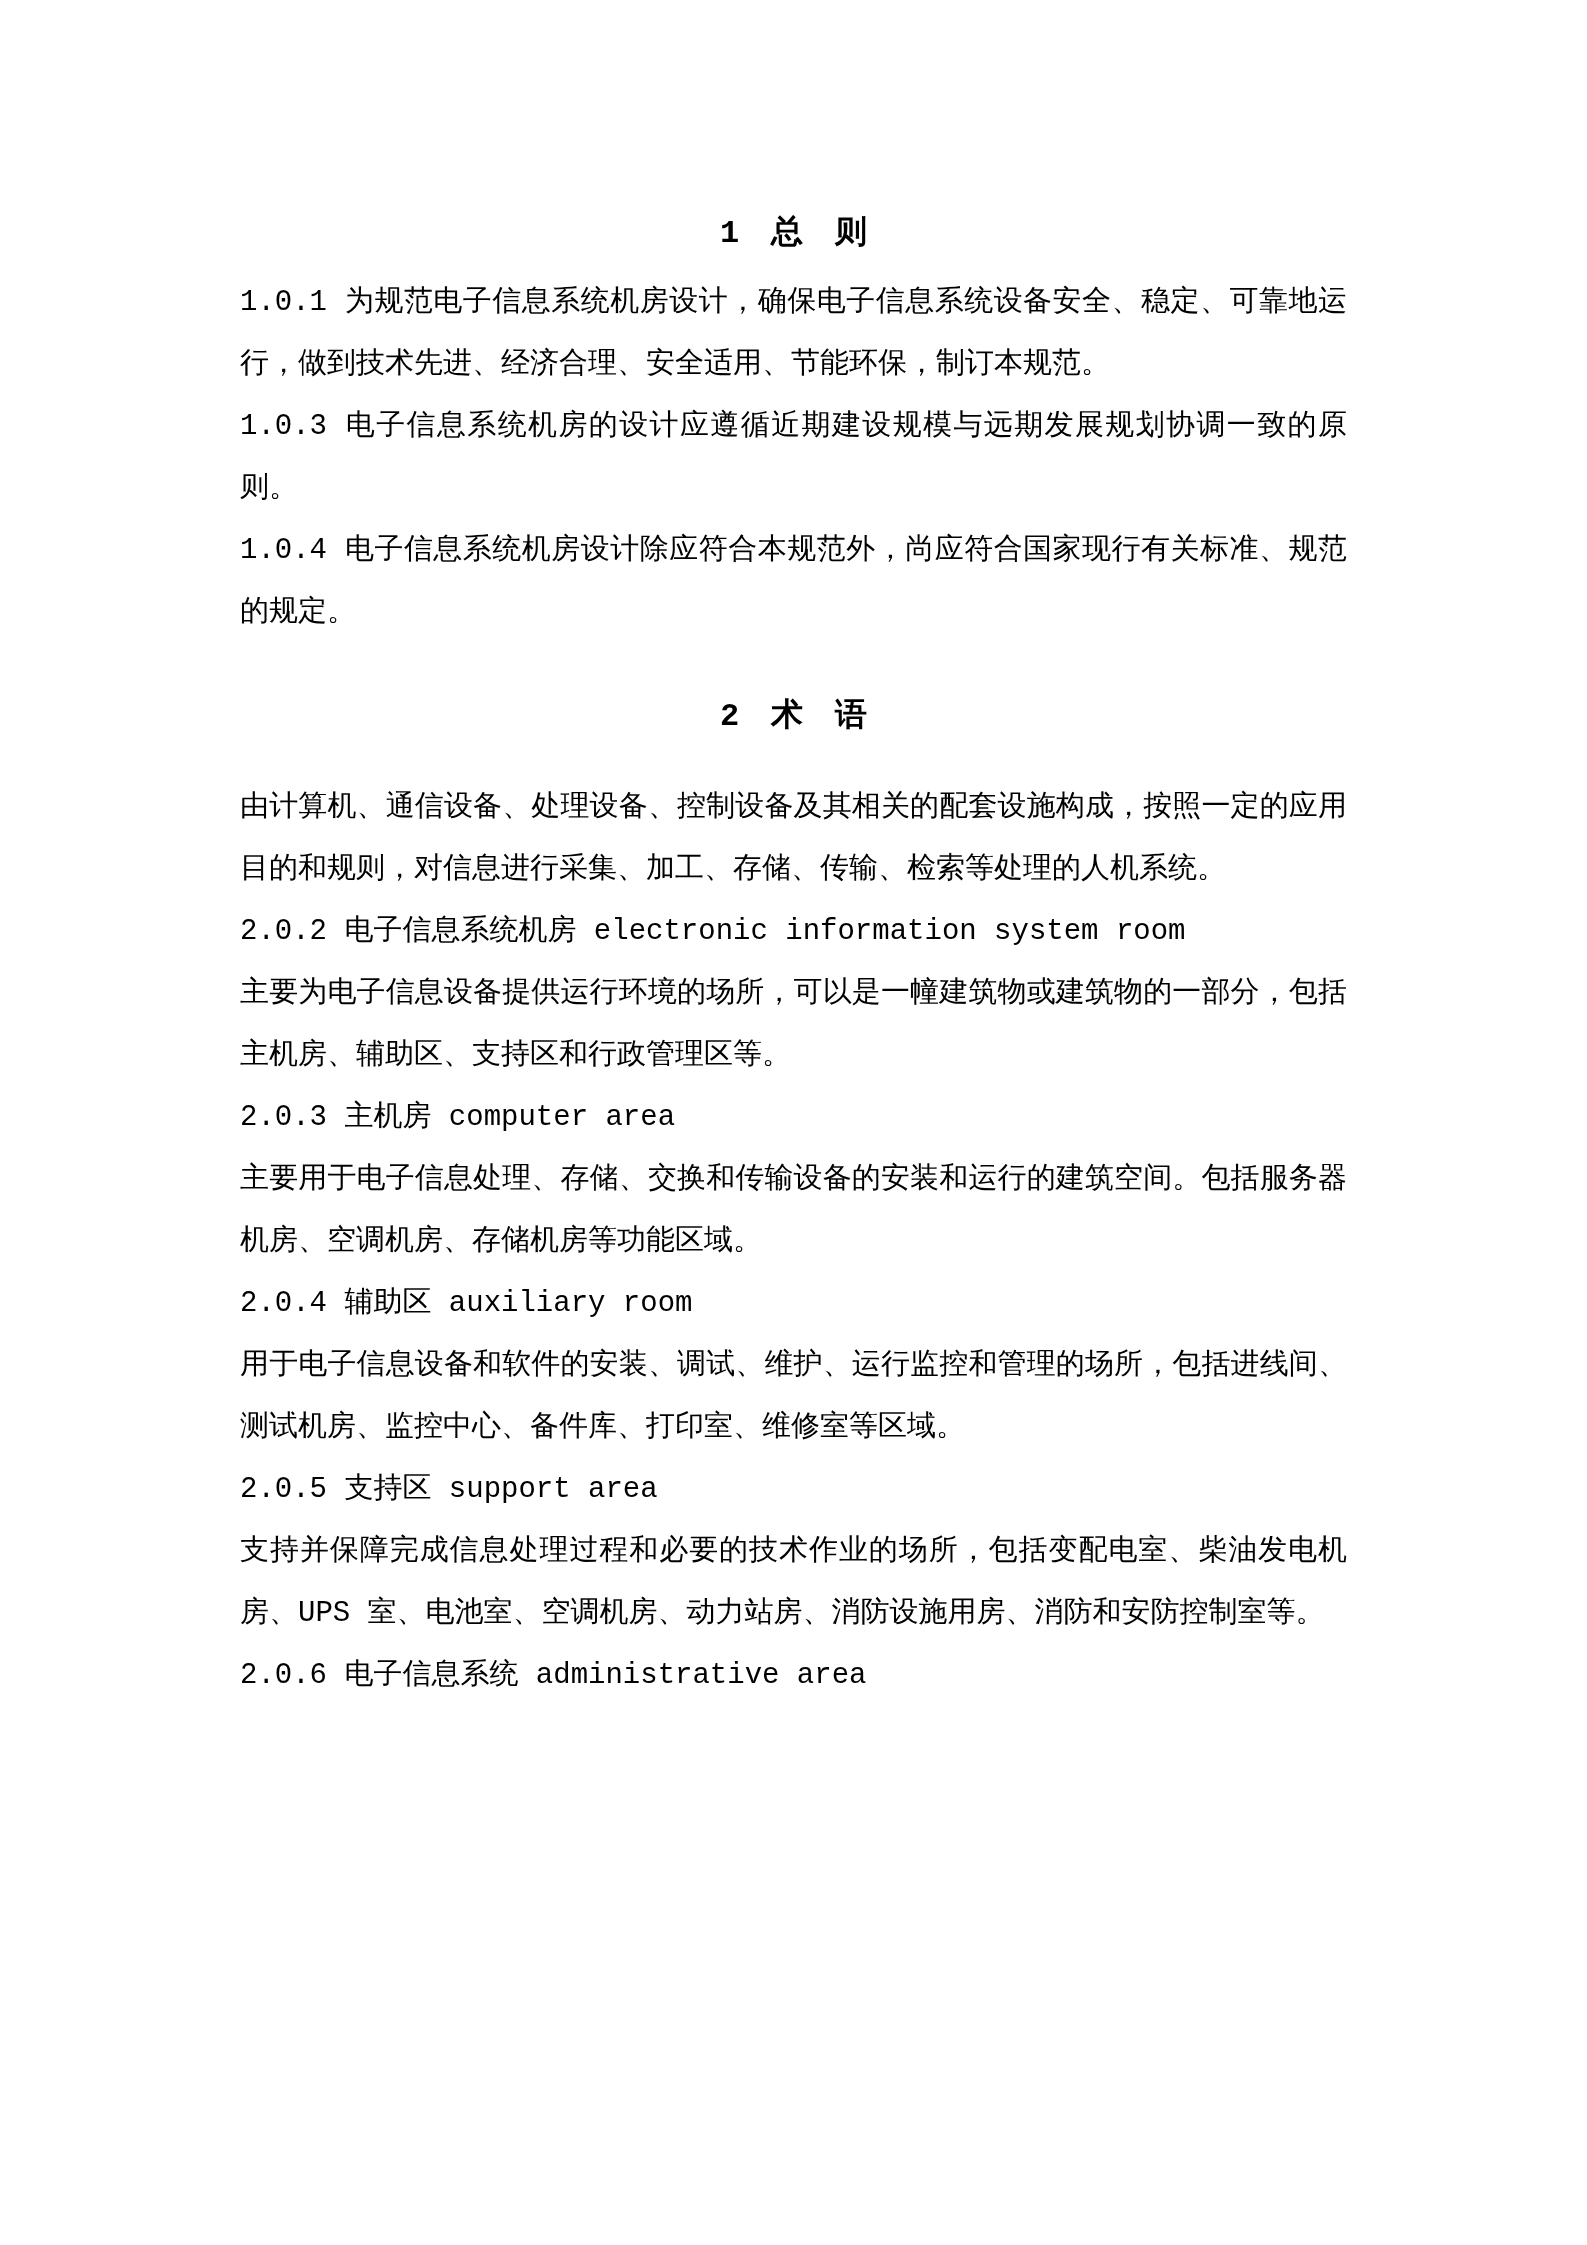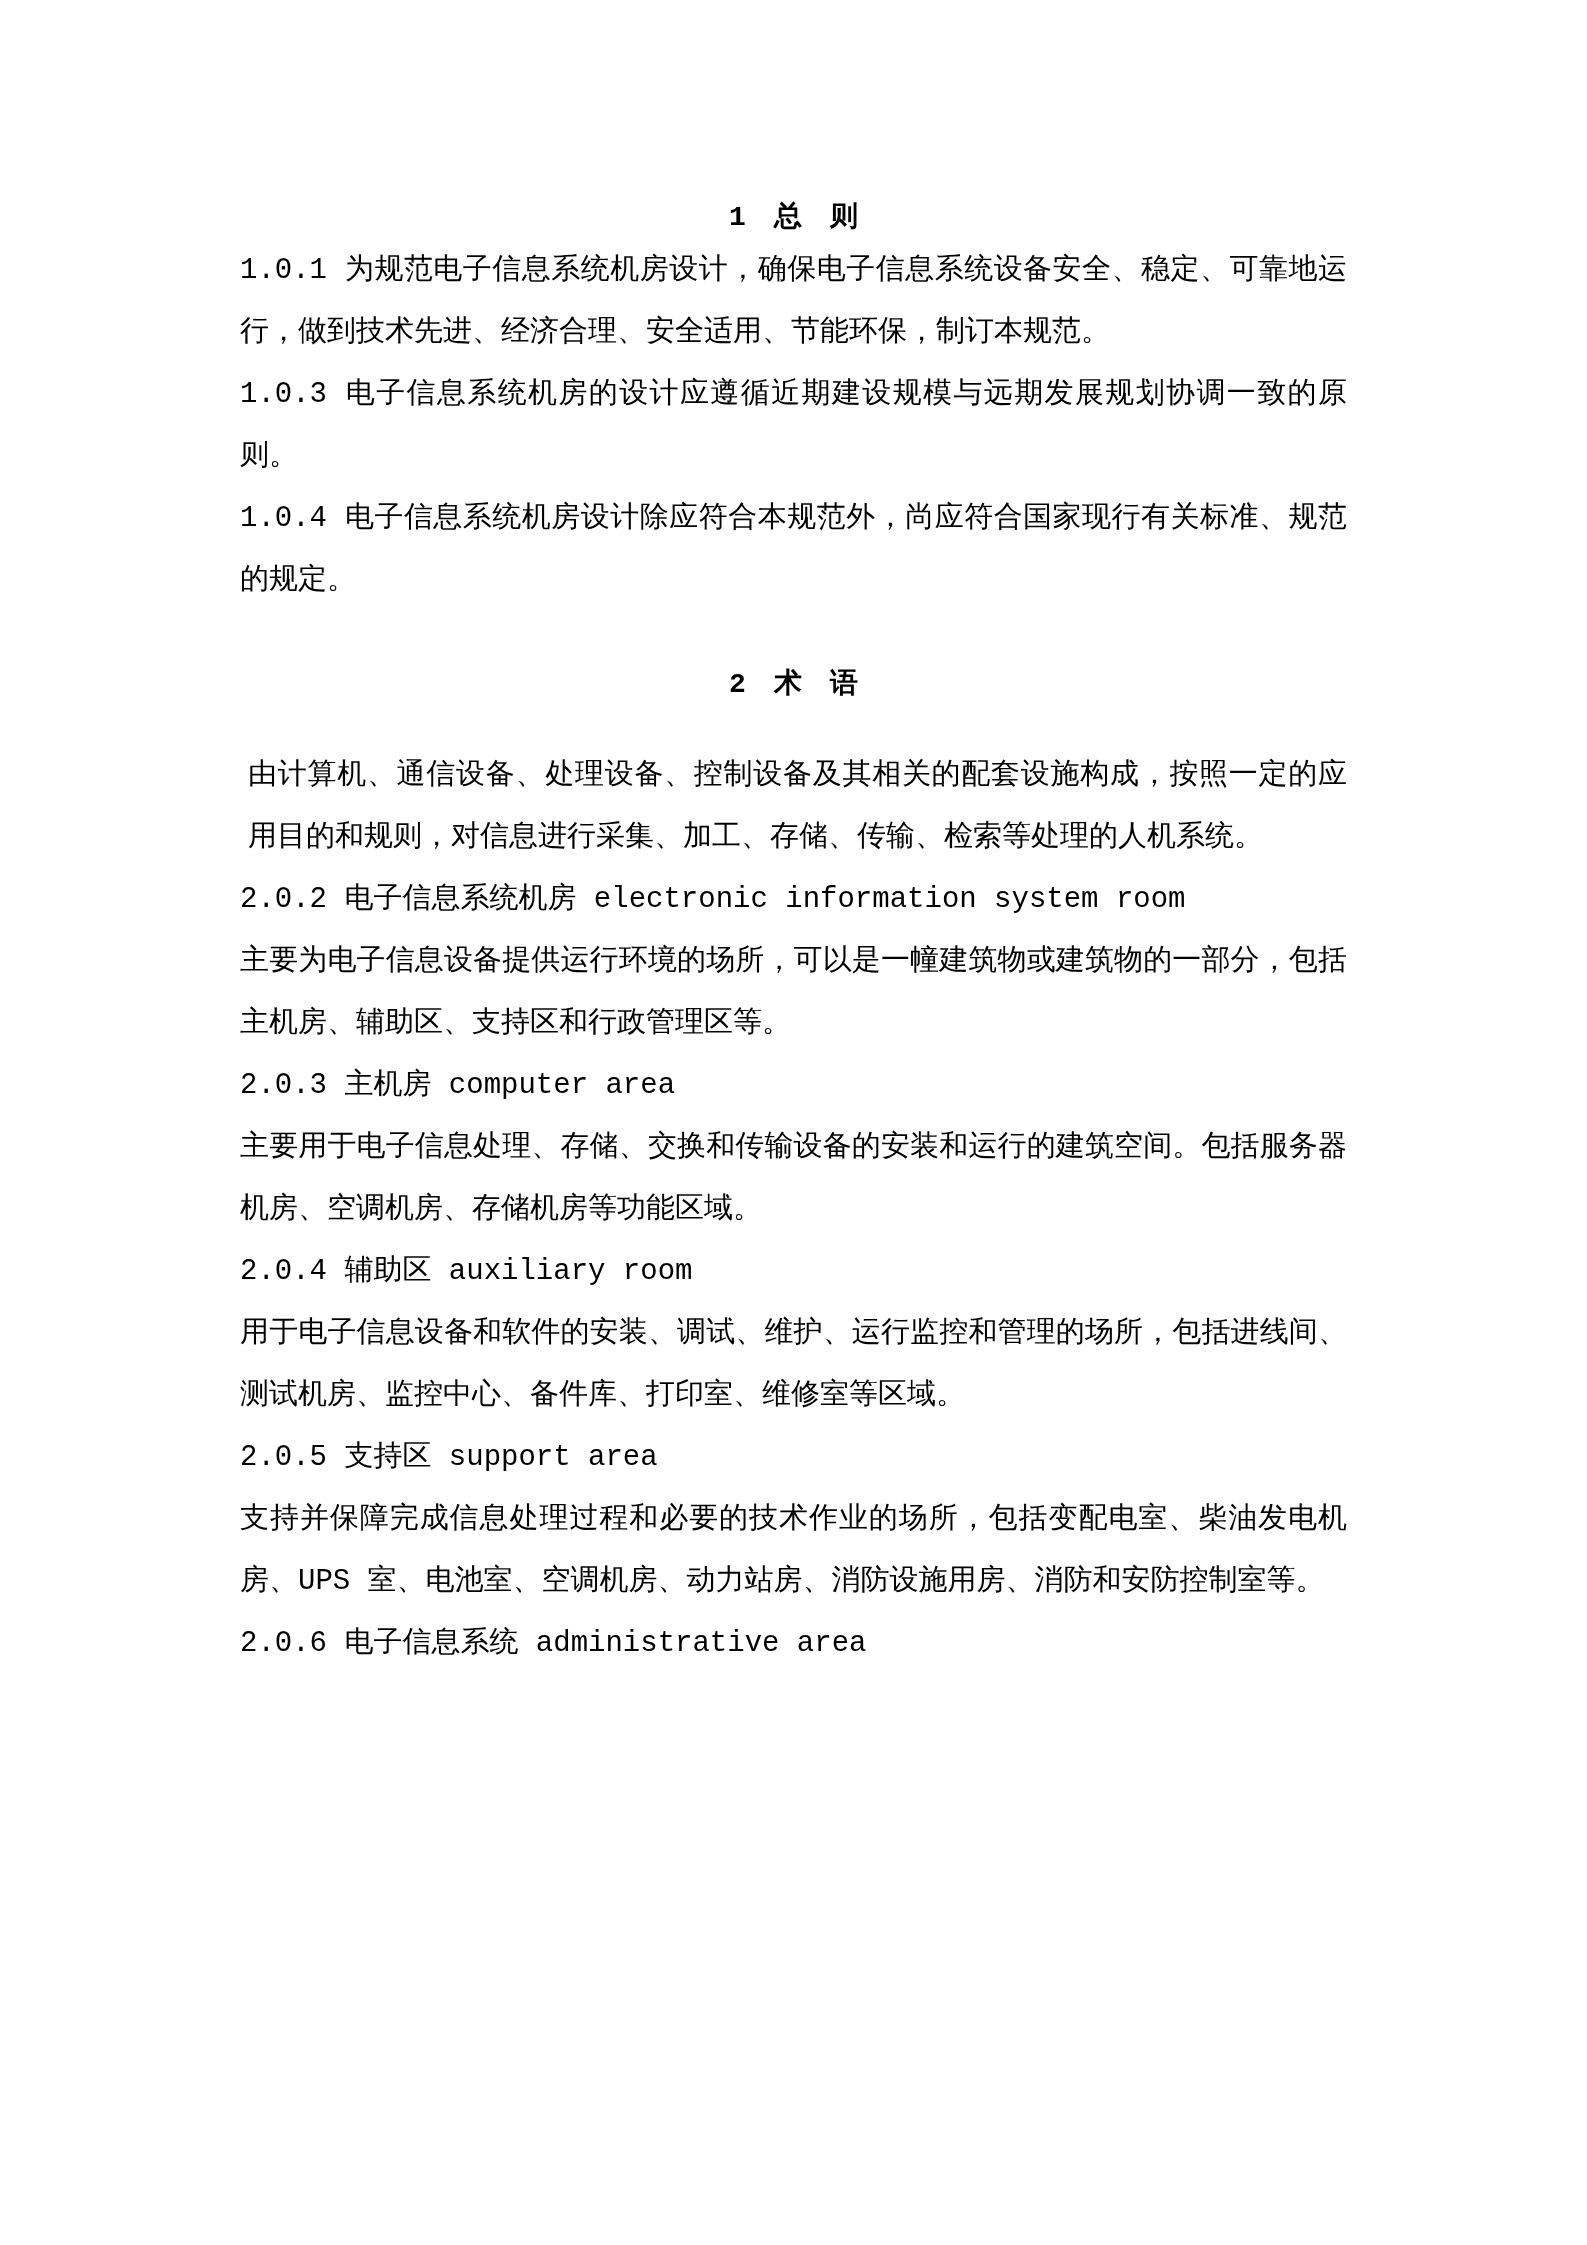--- a/index.html
+++ b/index.html
@@ -14,41 +14,40 @@
     color: #000000;
     
     font-family: "Liberation Mono", "DejaVu Serif", "Liberation Serif", serif;
   }
   .content {
     margin-left: 240px;
     width: 1107px;
     padding-top: 196px;
   }
   .sec-heading {
-    font-size: 28px;
+    font-size: 32px;
     line-height: 44px;
     font-weight: 700;
     text-align: center;
-    margin: 0;
+    margin: 16px;
     color: #000000;
   }
   .sec-heading.second {
     margin-top: 51px;
     margin-bottom: 33px;
   }
   p.line {
     font-size: 29px;
     line-height: 62px;
     margin: 0;
     text-align: justify;
     color: #000000;
   }
   p.def-gap {
     margin-top: 38px;
-    margin-left: 8px;
   }
 </style>
 </head>
 <body>
 
 <div class="content">
 
   <h1 class="sec-heading">1　总　则</h1>
 
   <p class="line">1.0.1 为规范电子信息系统机房设计，确保电子信息系统设备安全、稳定、可靠地运行，做到技术先进、经济合理、安全适用、节能环保，制订本规范。</p>

